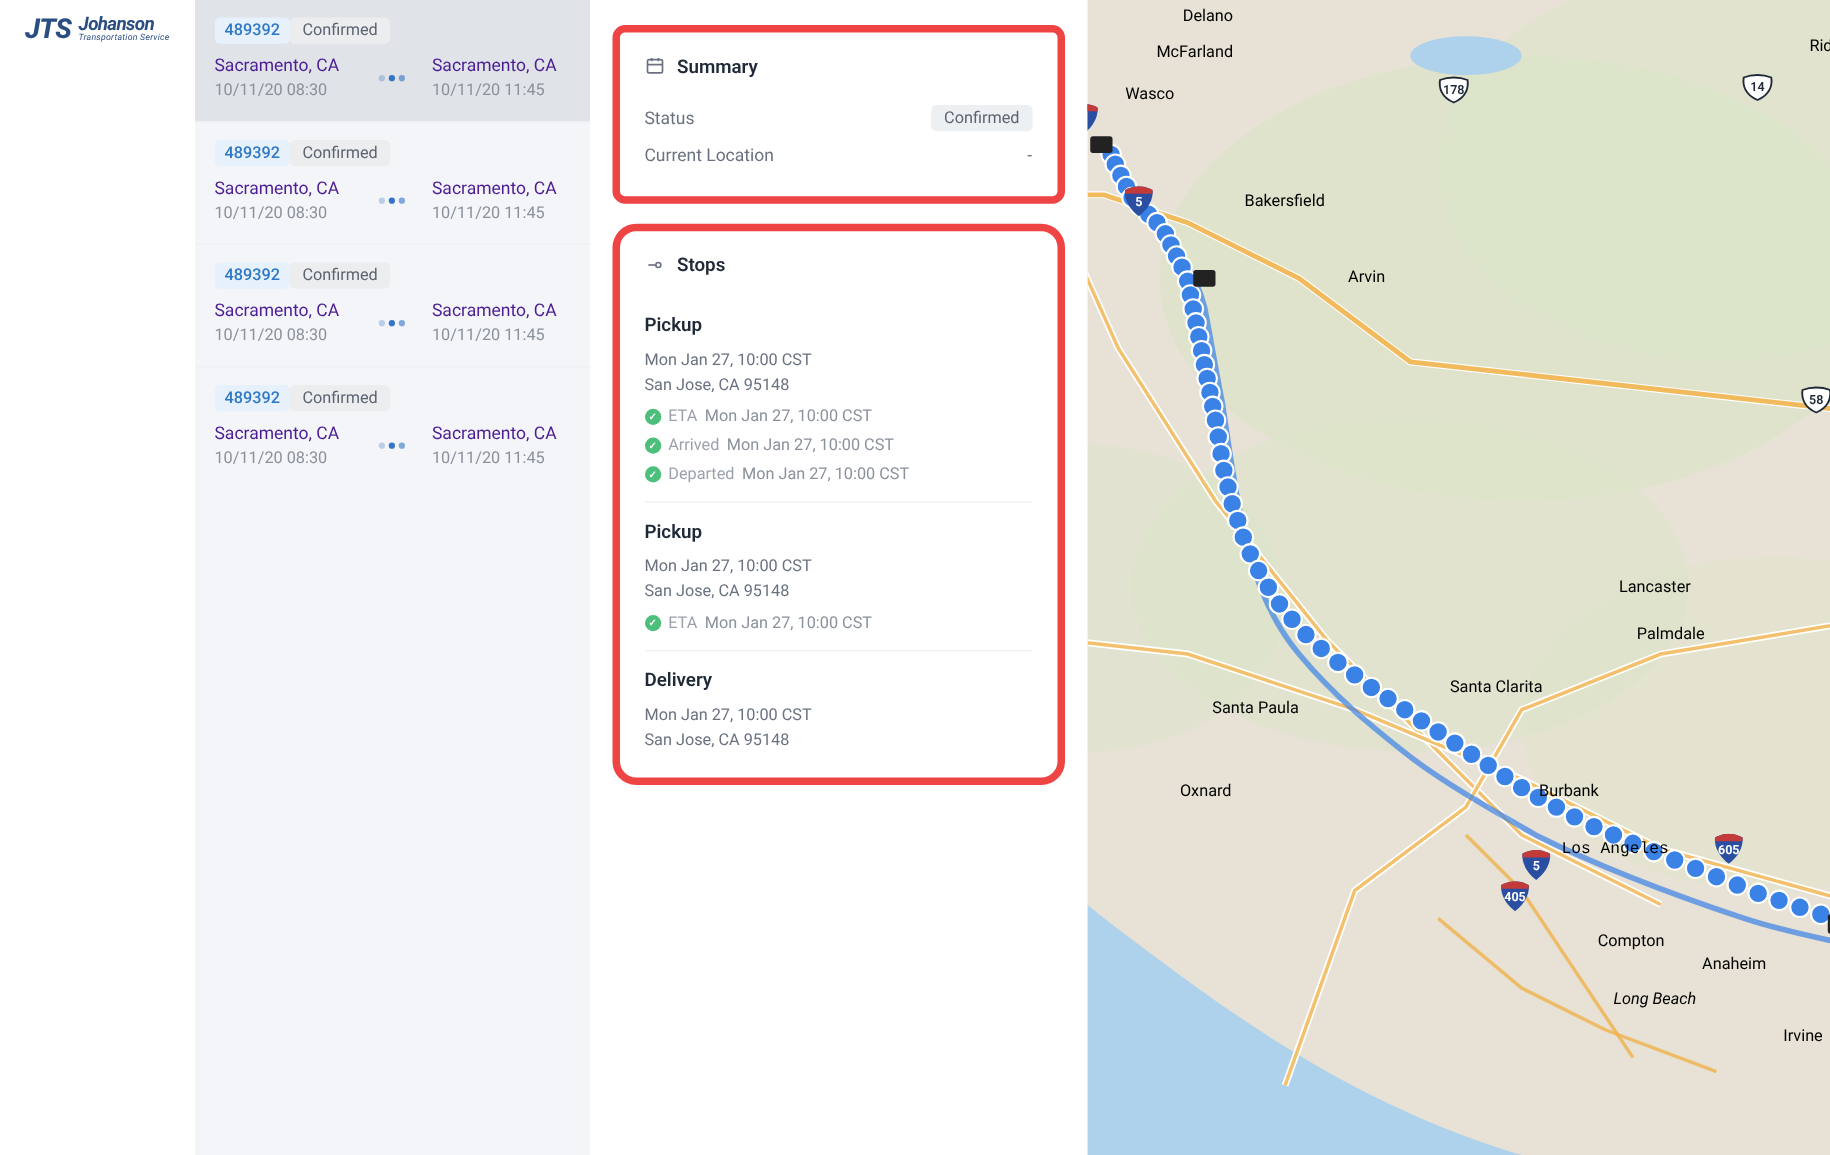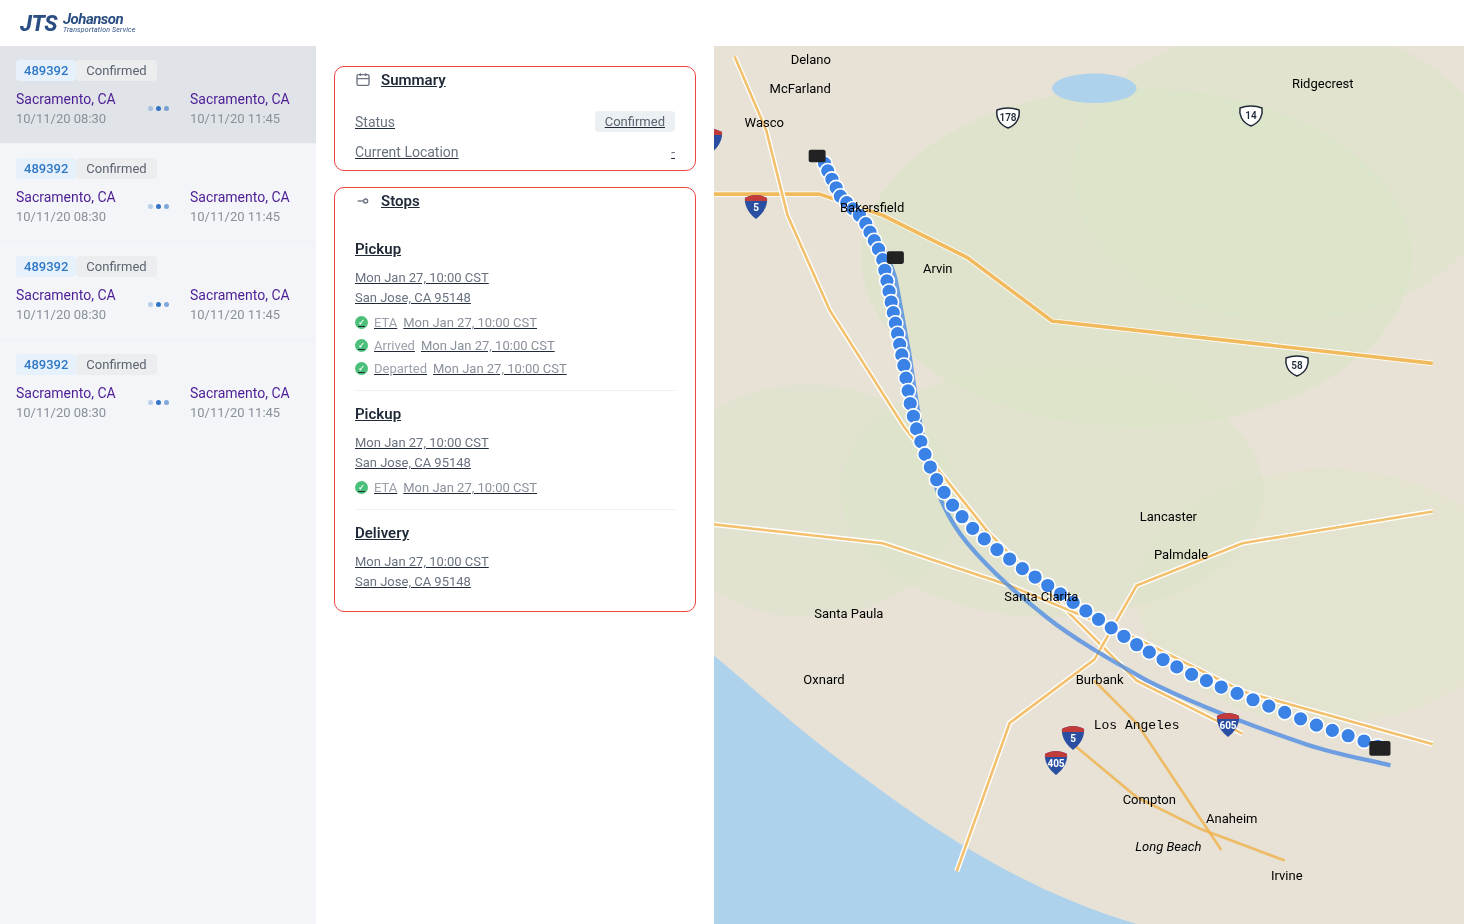--- a/index.html
+++ b/index.html
@@ -6,21 +6,21 @@
   body {
     font-family: -apple-system, BlinkMacSystemFont, "Segoe UI", Roboto, Helvetica, Arial, sans-serif;
     color: #1f2937;
     background: #ffffff;
     width: 1464px;
     height: 924px;
     overflow: hidden;
   }
   .app {
     display: flex;
-    flex-direction: column;
+    flex-direction: row;
     width: 100%;
     height: 100%;
   }
   .topbar {
     height: 46px;
     display: flex;
     align-items: center;
     padding: 0 20px;
     background: #ffffff;
   }
@@ -116,26 +116,25 @@
   .dots-icon span:nth-child(3) { opacity: 0.6; }
 
   
   .details {
     width: 398px;
     padding: 20px 18px;
     background: #ffffff;
     overflow-y: auto;
   }
   .card {
-    border: 1px solid #ef4444;
+    border: 6px solid #ef4444;
     border-radius: 10px;
-    padding: 4px 20px;
+    padding: 18px 20px;
     margin-bottom: 16px;
     box-shadow: 0 1px 2px rgba(17,24,39,0.02);
-    text-decoration: underline;
   }
   .card-header {
     display: flex;
     align-items: center;
     gap: 10px;
     font-size: 15px;
     font-weight: 600;
     color: #1f2937;
     margin-bottom: 16px;
   }
@@ -343,21 +342,21 @@
         <div class="summary-row">
           <span class="label">Status</span>
           <span class="value-badge">Confirmed</span>
         </div>
         <div class="summary-row">
           <span class="label">Current Location</span>
           <span class="value-plain">-</span>
         </div>
       </div>
 
-      <div class="card" style="padding-bottom:6px;">
+      <div class="card" style="padding-bottom:6px;border-radius:19px;">
         <div class="card-header">
           <svg class="icon-svg" viewBox="0 0 24 24" fill="none" stroke="currentColor" stroke-width="2">
             <path d="M4 12h8"></path>
               <circle cx="16" cy="12" r="3"></circle>
               <path d="M20 12h0"></path>
           </svg>
           <span>Stops</span>
         </div>
         <div id="stops-container">
             <div class="stop-block">
@@ -507,21 +506,21 @@
           <div class="map-label" style="left: 96.7904px; top: 12.694px;">Delano</div>
           <div class="map-label" style="left: 86.212px; top: 42.3133px;">McFarland</div>
           <div class="map-label" style="left: 50.2458px; top: 76.1639px;">Wasco</div>
           <div class="map-label" style="left: 608.781px; top: 37.0241px;">Ridgecrest</div>
           <div class="map-label" style="left: 158.145px; top: 160.79px;">Bakersfield</div>
           <div class="map-label" style="left: 223.73px; top: 222.145px;">Arvin</div>
           <div class="map-label" style="left: 454.337px; top: 469.677px;">Lancaster</div>
           <div class="map-label" style="left: 467.031px; top: 507.759px;">Palmdale</div>
           <div class="map-label" style="left: 134.872px; top: 566.998px;">Santa Paula</div>
           <div class="map-label" style="left: 327.398px; top: 550.072px;">Santa Clarita</div>
-          <div class="map-label" style="left: 110px; top: 632.583px;">Oxnard</div>
+          <div class="map-label" style="left: 95px; top: 632.583px;">Oxnard</div>
           <div class="map-label" style="left: 385.578px; top: 632.583px;">Burbank</div>
           <div class="map-label" style="left: 422.602px; top: 679.128px; font-family: Liberation Mono, monospace;">Los Angeles</div>
           <div class="map-label" style="left: 435.296px; top: 753.176px;">Compton</div>
           <div class="map-label" style="left: 517.807px; top: 772.217px;">Anaheim</div>
           <div class="map-label" style="left: 454.337px; top: 799.72px; font-style: italic;">Long Beach</div>
           <div class="map-label" style="left: 572.814px; top: 829.34px;">Irvine</div>
           <div class="hwy-shield" style="left: 293.547px; top: 74.0482px;"><svg width="28" height="24" viewBox="0 0 28 24">
         <path d="M3 4 C3 4 8 2 14 2 C20 2 25 4 25 4 C26 10 24 18 14 22 C4 18 2 10 3 4 Z" fill="#fff" stroke="#1f2937" stroke-width="1.5"></path>
         <text x="14" y="15" text-anchor="middle" fill="#1f2937" font-size="10" font-weight="600">178</text>
       </svg></div>

